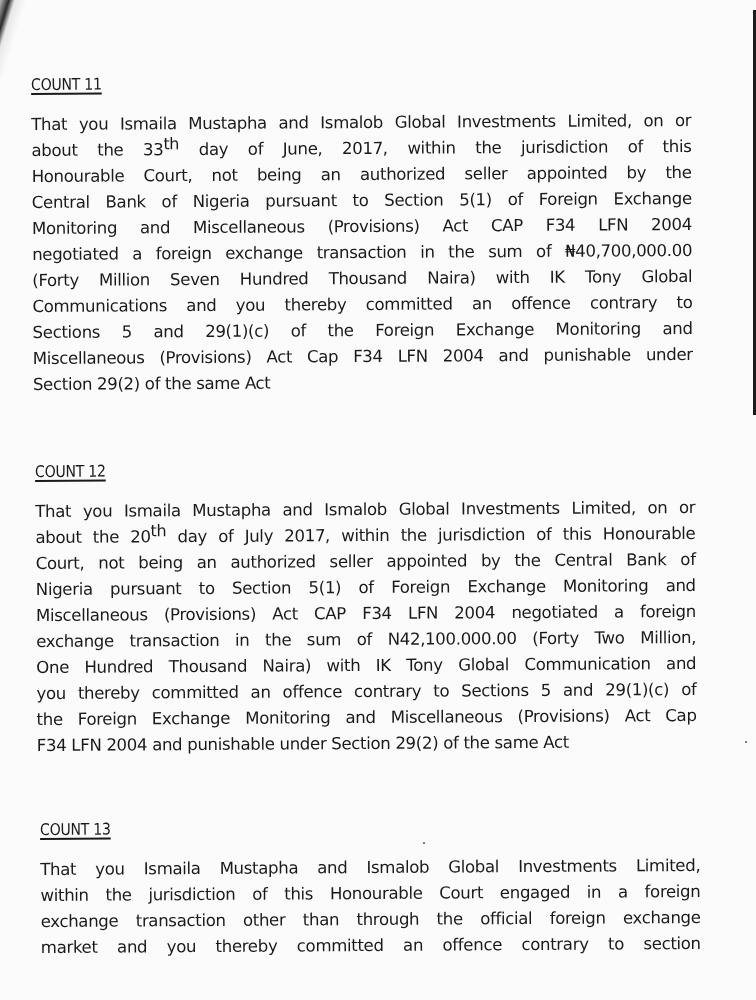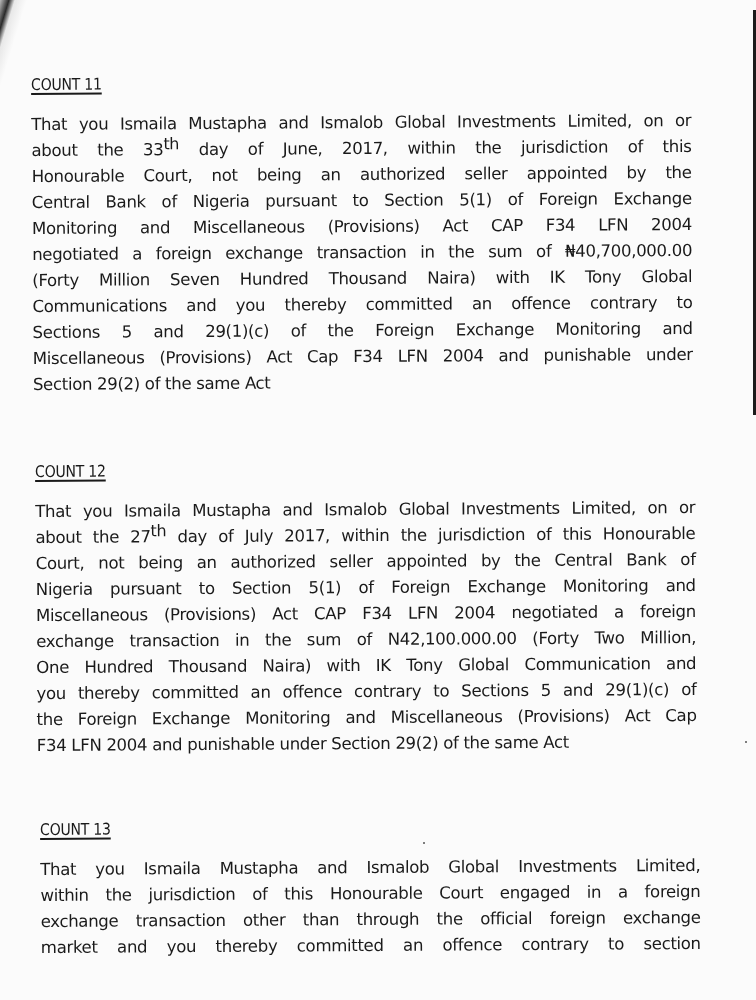--- a/index.html
+++ b/index.html
@@ -110,21 +110,21 @@
       <span class="line">Sections 5 and 29(1)(c) of the Foreign Exchange Monitoring and</span>
       <span class="line">Miscellaneous (Provisions) Act Cap F34 LFN 2004 and punishable under</span>
       <span class="line last">Section 29(2) of the same Act</span>
     </p>
   </section>
 
   <section class="count" id="count-12">
     <h2 class="count-heading">COUNT 12</h2>
     <p class="count-body">
       <span class="line">That you Ismaila Mustapha and Ismalob Global Investments Limited, on or</span>
-      <span class="line"><span>about the 27</span><sup>th</sup><span> day of July 2017, within the jurisdiction of this Honourable</span></span>
+      <span class="line"><span>about the 20</span><sup>th</sup><span> day of July 2017, within the jurisdiction of this Honourable</span></span>
       <span class="line">Court, not being an authorized seller appointed by the Central Bank of</span>
       <span class="line">Nigeria pursuant to Section 5(1) of Foreign Exchange Monitoring and</span>
       <span class="line">Miscellaneous (Provisions) Act CAP F34 LFN 2004 negotiated a foreign</span>
       <span class="line">exchange transaction in the sum of N42,100.000.00 (Forty Two Million,</span>
       <span class="line">One Hundred Thousand Naira) with IK Tony Global Communication and</span>
       <span class="line">you thereby committed an offence contrary to Sections 5 and 29(1)(c) of</span>
       <span class="line">the Foreign Exchange Monitoring and Miscellaneous (Provisions) Act Cap</span>
       <span class="line last">F34 LFN 2004 and punishable under Section 29(2) of the same Act</span>
     </p>
   </section>

